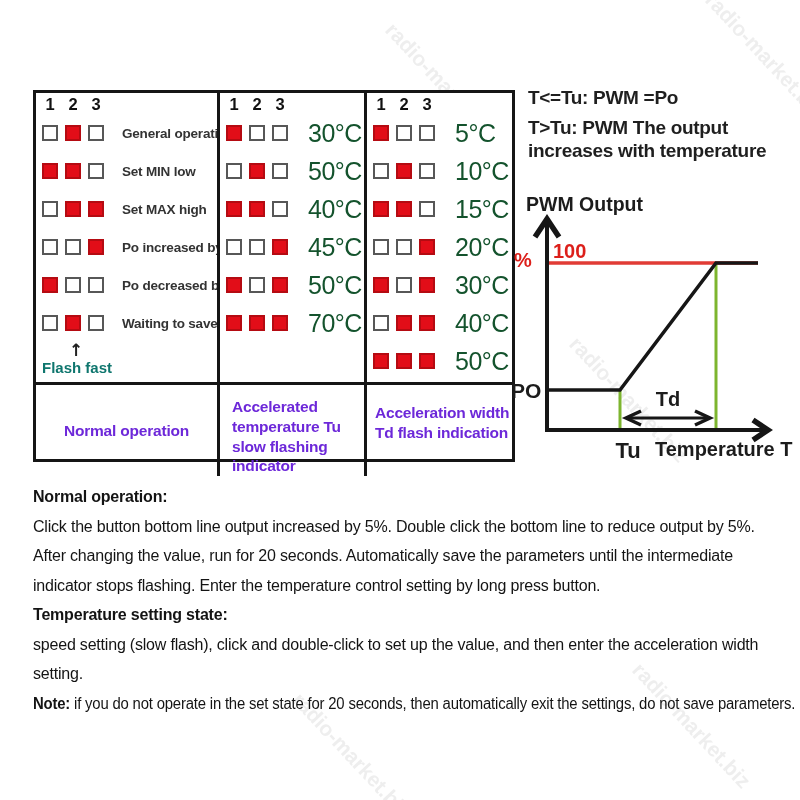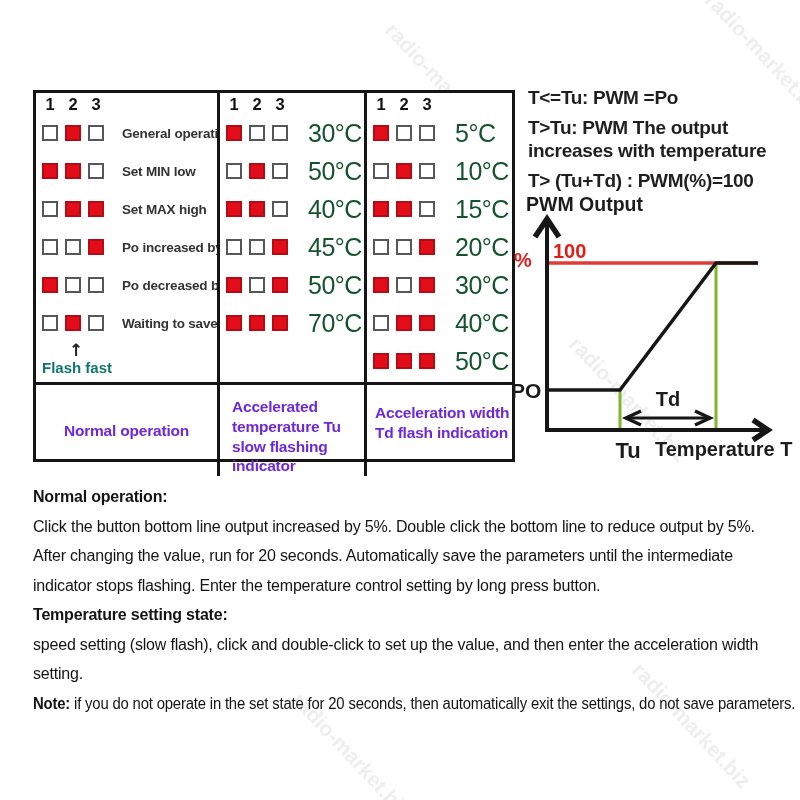--- a/index.html
+++ b/index.html
@@ -252,21 +252,20 @@
     </div>
 
     <div class="cell cap cap-center cr">Normal operation</div>
     <div class="cell cap cap-2 cr">Accelerated temperature Tu slow flashing indicator</div>
     <div class="cell cap cap-3">Acceleration width Td flash indication</div>
   </div>
 
   <div class="equations">
     <p class="eq">T&lt;=Tu: PWM =Po</p>
     <p class="eq">T&gt;Tu:  PWM The output increases with temperature</p>
-    <p class="eq">T&gt; (Tu+Td) : PWM(%)=100</p>
   </div>
 
   <svg class="graph" width="292" height="280" viewBox="0 0 292 280">
 
     <text class="gtxt" x="18" y="21" font-size="19.5" fill="#2b2b2b">PWM Output</text>
 
     <line x1="41" y1="73" x2="250" y2="73" stroke="#e13b35" stroke-width="3.5"></line>
 
     <line x1="112" y1="240" x2="112" y2="200" stroke="#7db52f" stroke-width="3"></line>
     <line x1="208" y1="240" x2="208" y2="73" stroke="#7db52f" stroke-width="3"></line>

